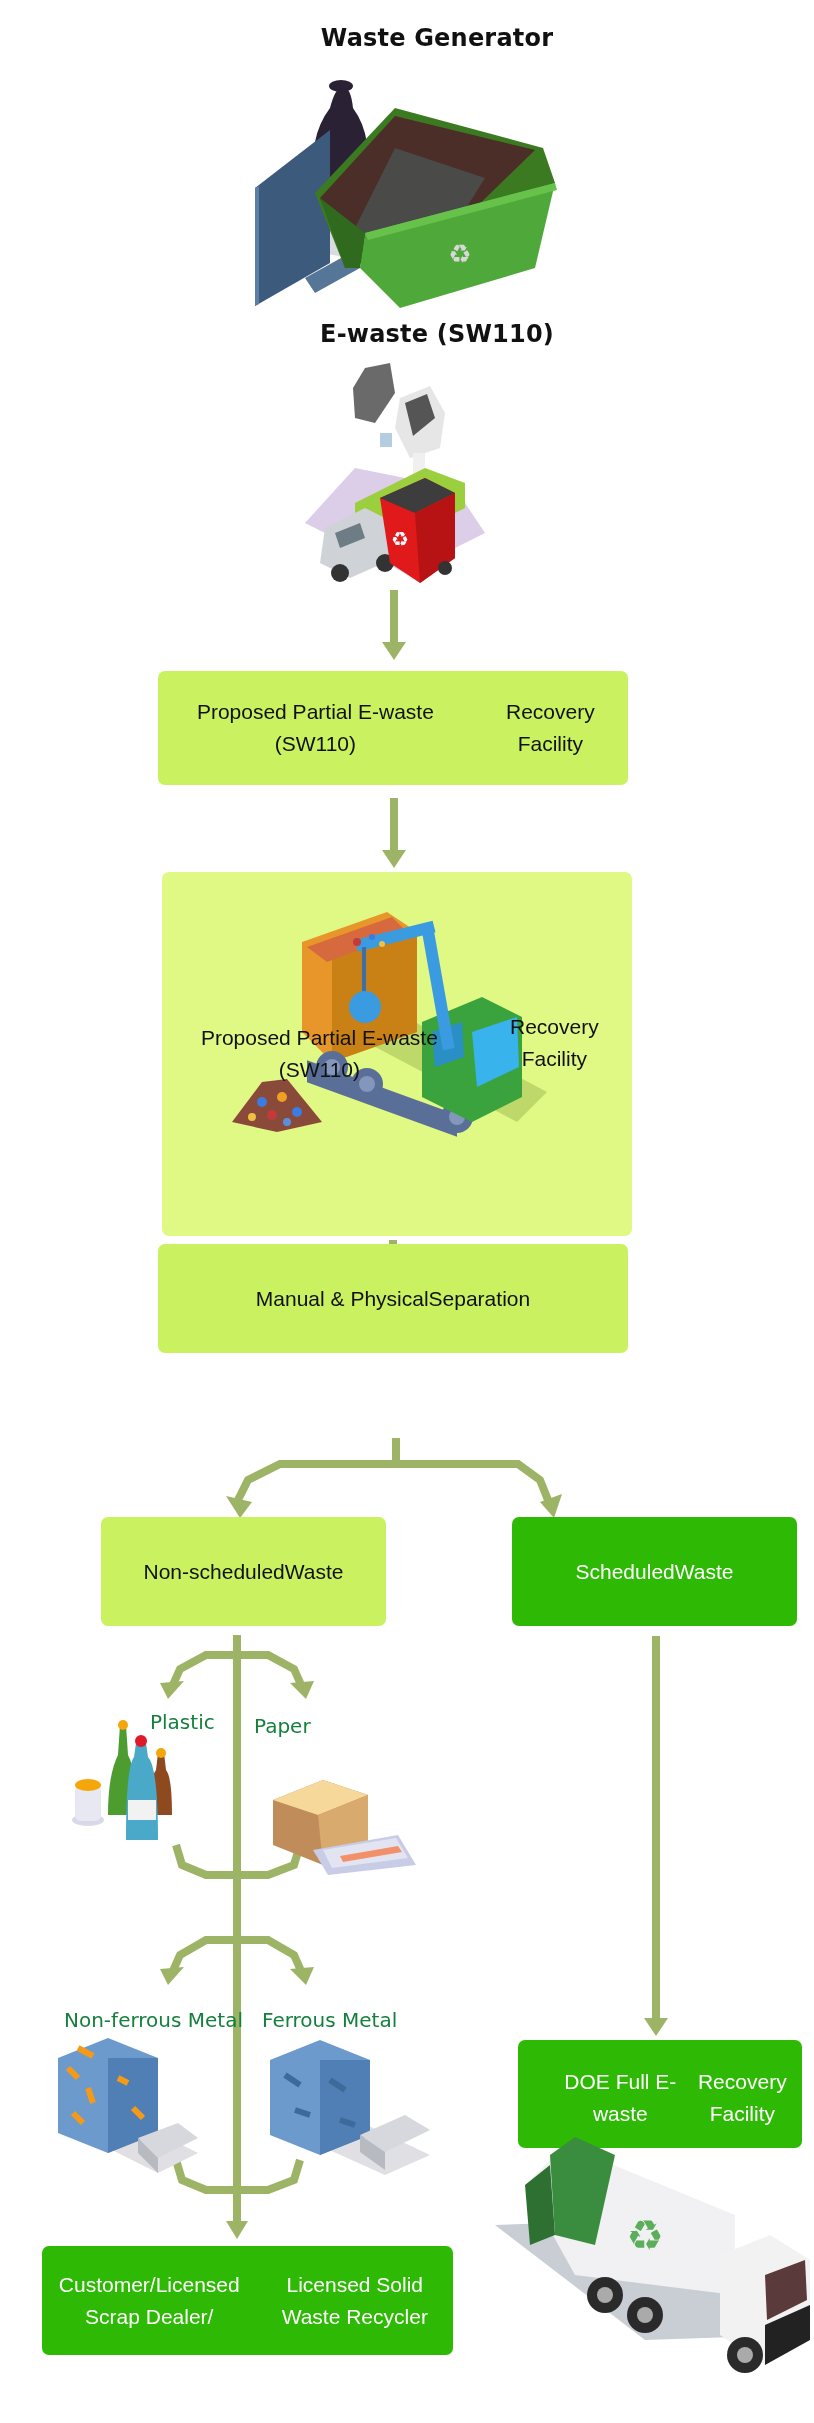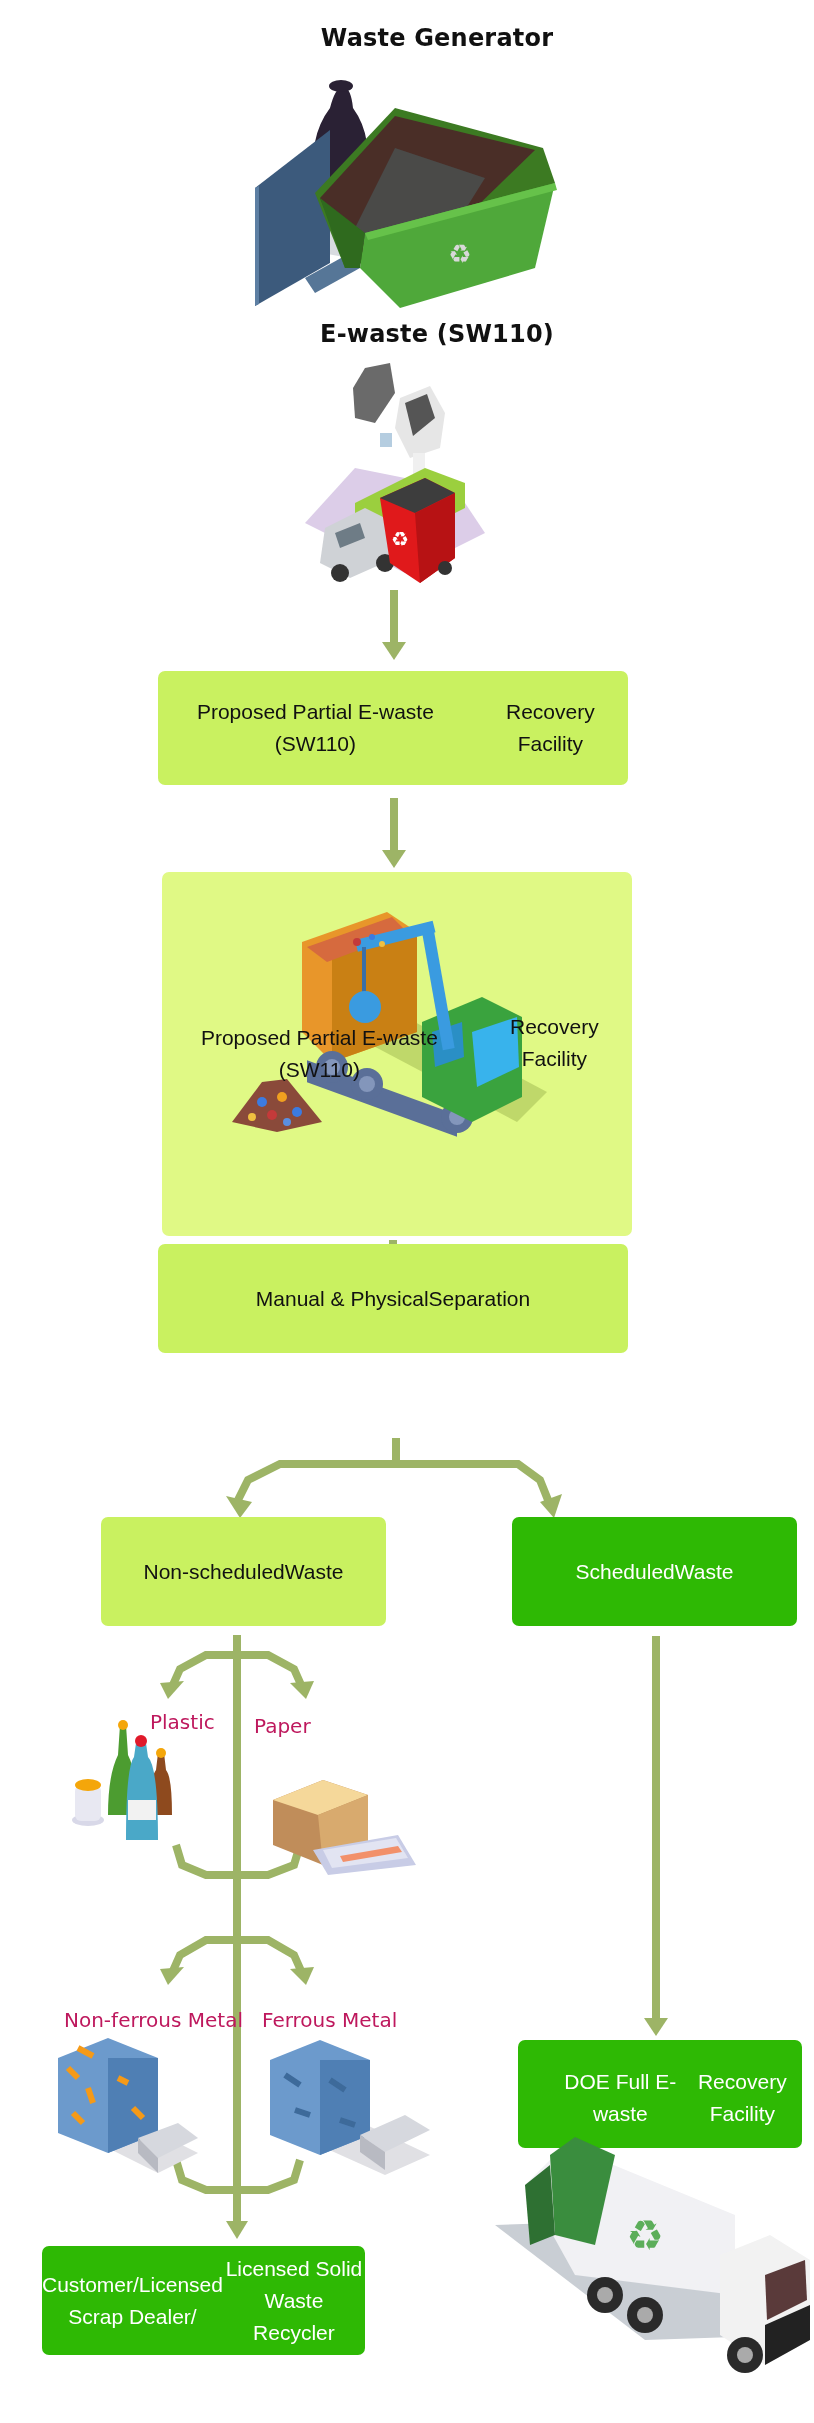--- a/index.html
+++ b/index.html
@@ -7,21 +7,21 @@
          font-family: "Liberation Sans", sans-serif; color: #111; }
   .title { position: absolute; left: 0; width: 794px; text-align: center;
            font-family: "DejaVu Sans", sans-serif; font-size: 24px; font-weight: 600; color: #111; letter-spacing: 0.2px; padding-left: 40px; }
   .box { position: absolute; border-radius: 7px; display: flex; flex-direction: row;
          align-items: center; justify-content: center; text-align: center;
          font-family: "Liberation Sans", sans-serif; font-size: 21px; line-height: 32px; }
   .box.lime { background: #c9f160; color: #111; }
   .box.pale { background: #e0f985; color: #111; }
   .box.green { background: #2eb904; color: #ffffff; }
   .box span { display: block; }
-  .label { position: absolute; font-family: "DejaVu Sans", sans-serif; font-size: 20px; color: #be185d; white-space: nowrap; }
+  .label { position: absolute; font-family: "DejaVu Sans", sans-serif; font-size: 20px; color: #15803d; white-space: nowrap; }
   svg { position: absolute; overflow: visible; }
 </style>
 </head>
 <body>
 
 <div class="title" style="top:24px;">Waste Generator</div>
 
 <svg style="left:235px;top:68px;" width="310" height="230" viewBox="0 0 310 230">
 
   <polygon points="60,180 250,215 300,155 110,120" fill="#d8dbe0"></polygon>
@@ -249,16 +249,16 @@
   <polygon points="270,150 310,135 312,175 272,195" fill="#5a3a3a"></polygon>
   <polygon points="270,200 315,180 315,215 270,240" fill="#222"></polygon>
   <circle cx="110" cy="170" r="18" fill="#2a2a2a"></circle>
     <circle cx="110" cy="170" r="8" fill="#aaa"></circle>
   <circle cx="150" cy="190" r="18" fill="#2a2a2a"></circle>
     <circle cx="150" cy="190" r="8" fill="#aaa"></circle>
   <circle cx="250" cy="230" r="18" fill="#2a2a2a"></circle>
     <circle cx="250" cy="230" r="8" fill="#aaa"></circle>
 </svg>
 
-<div class="box green" style="left:42px;top:2246px;width:323px;height:109px;">
+<div class="box green" style="left:42px;top:2246px;width:411px;height:109px;">
   <span>Customer/Licensed Scrap Dealer/</span>
   <span>Licensed Solid Waste Recycler</span>
 </div>
 
 </body></html>

